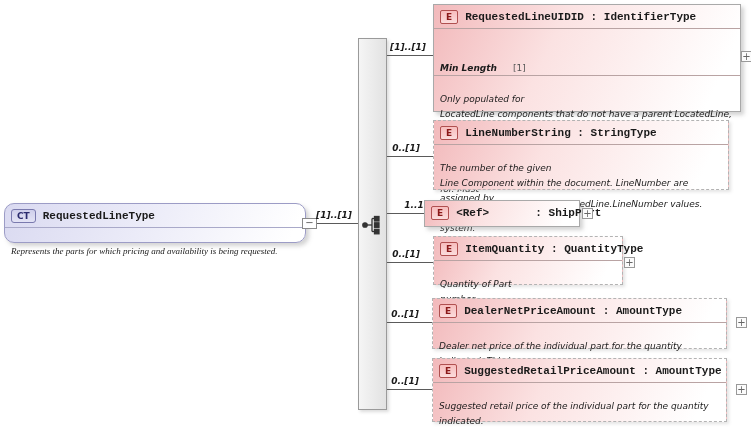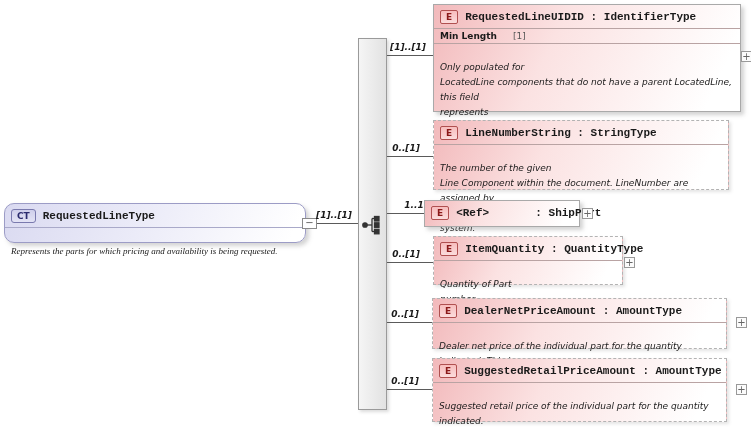--- a/index.html
+++ b/index.html
@@ -20,21 +20,21 @@
   .badge{
     box-sizing:border-box;border:1px solid #b05050;border-radius:2px;
     background:linear-gradient(180deg,#f7bdbd,#fbdcdc);
     color:#8b1a1a;font-size:9px;font-weight:bold;
     padding:1px 5px;line-height:10px;
   }
   .facet-row{
     border-top:1px solid #b9a3a3;padding:2px 6px;font-size:9px;color:#1a1a1a;
     display:flex;gap:16px;align-items:baseline;
   }
-  .facet-name{font-weight:bold;}
+  .facet-name{font-weight:bold;font-style:italic;margin-top:32px;}
   .facet-value{color:#555;}
   .node-desc{
     border-top:1px solid #b9a3a3;padding:16px 6px 3px 6px;
     font-size:9px;font-style:italic;color:#1a1a1a;line-height:15px;
     white-space:pre-line;
   }
   
   .ct-box{
     position:absolute;box-sizing:border-box;
     border:1px solid #9c9cc6;border-radius:10px;

